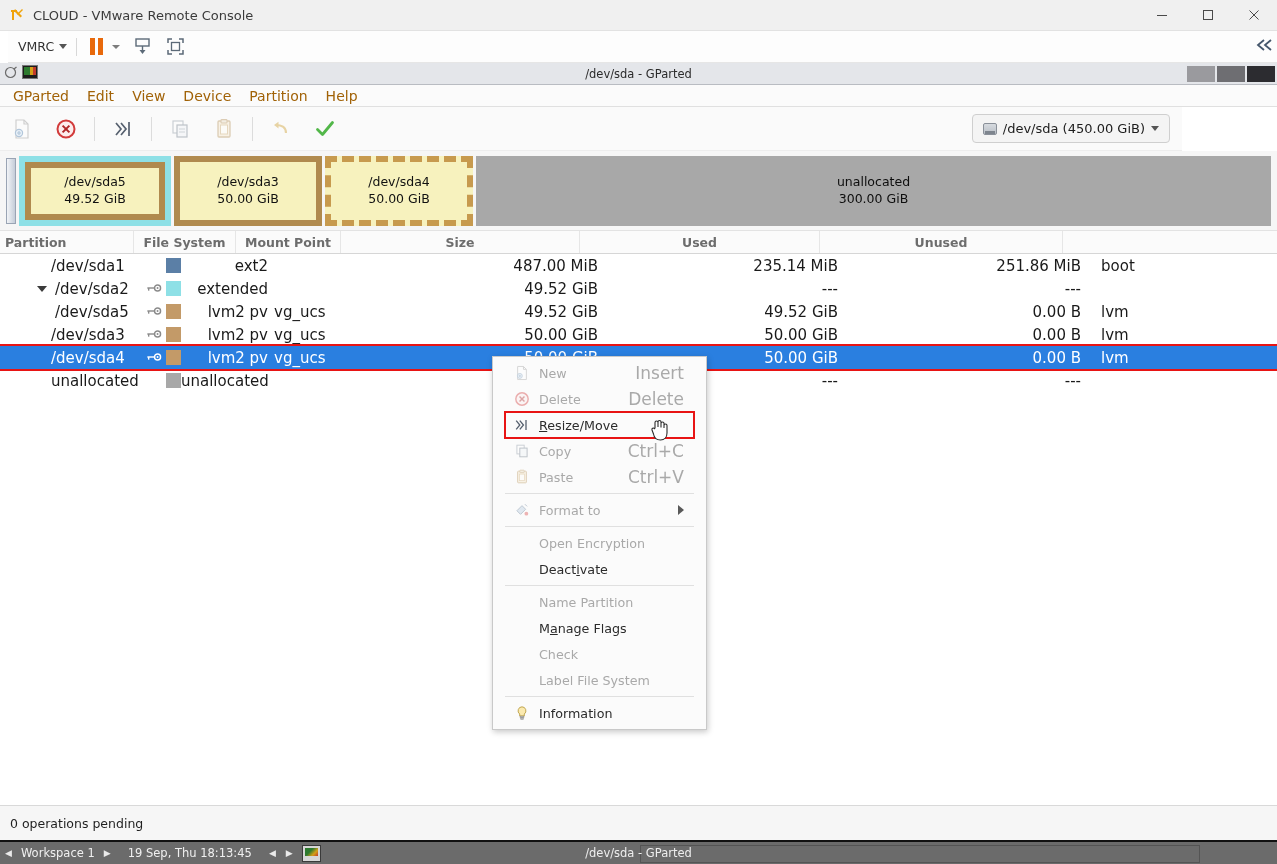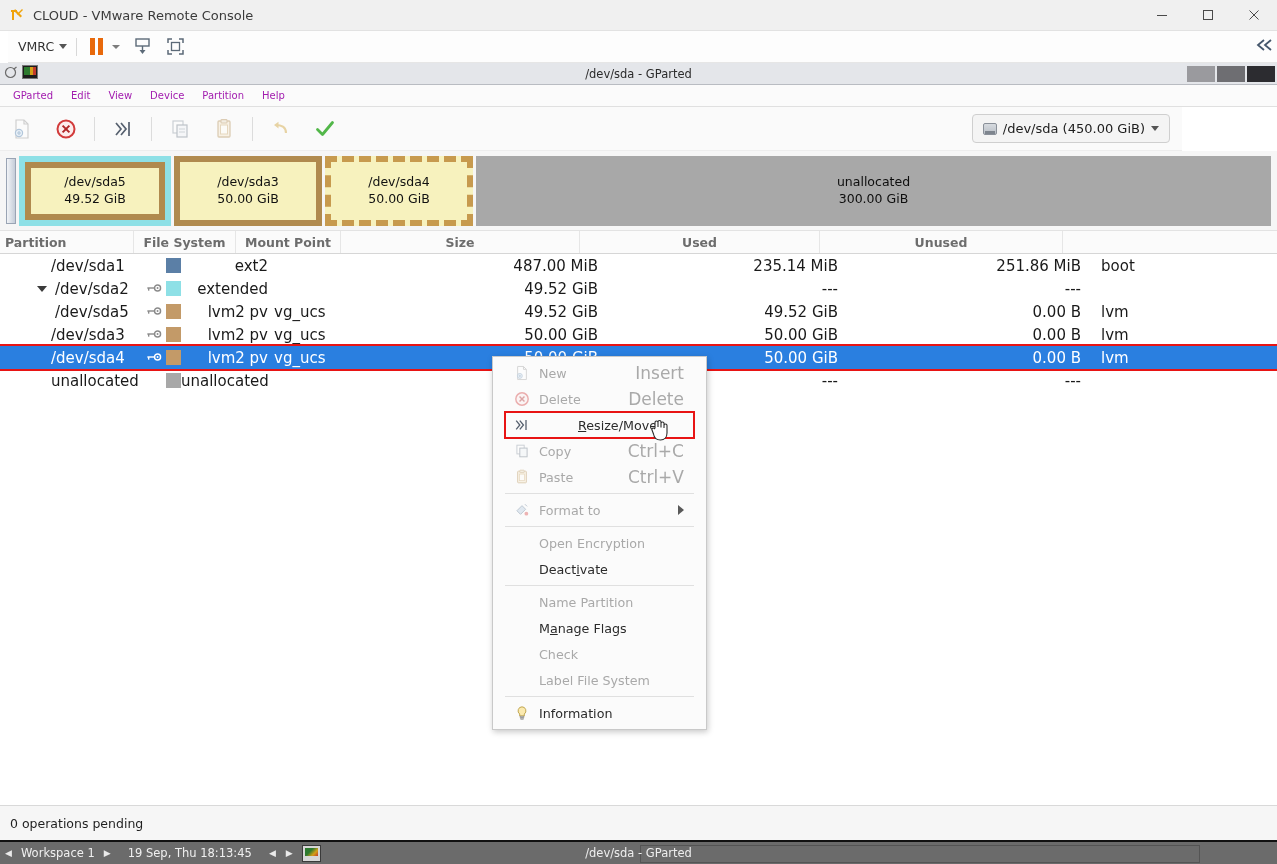--- a/index.html
+++ b/index.html
@@ -61,21 +61,21 @@
     font-size: 11.5px; color: #2b2b2b;
   }
   .gp-wm-btns { margin-left: auto; display: flex; gap: 2px; padding-right: 2px; }
   .gp-wm-btn { width: 28px; height: 16px; }
 
   .gp-menubar {
     position: absolute; left: 0; top: 85px; width: 1277px; height: 22px;
     background: #fbfbfb; border-bottom: 1px solid #e0e0e0;
     display: flex; align-items: center; padding-left: 4px;
   }
-  .gp-menu-item { font-size: 10px; color: #a21caf; padding: 2px 9px; cursor: default; }
+  .gp-menu-item { font-size: 14px; color: #a16207; padding: 2px 9px; cursor: default; }
 
   .gp-toolbar {
     position: absolute; left: 0; top: 107px; width: 1182px; height: 44px;
     background: #fafafa; border-bottom: 1px solid #ededed;
     display: flex; align-items: center;
   }
   .gp-tb-btn {
     width: 44px; height: 40px; display: flex; align-items: center; justify-content: center;
   }
   .gp-tb-sep { width: 1px; height: 24px; background: #dcdcdc; margin: 0 6px; }
@@ -163,21 +163,21 @@
     padding: 3px 12px; z-index: 40;
     font-size: 12.7px;
   }
   .mi { display: flex; align-items: center; height: 26px; padding: 0 10px 0 8px; color: #2b2b2b; }
   .mi.disabled { color: #a9a9a9; }
   .mi-icon { width: 17px; height: 17px; margin-right: 9px; flex: none; display:flex; align-items:center; justify-content:center; }
   .mi-label { flex: 1; }
   .mi-accel { color: #a9a9a9; font-size: 17px; }
   .mi.noicon { padding-left: 34px; }
   .mi-sep { height: 1px; background: #e0e0e0; margin: 3px 0; }
-  .mi.highlight { outline: 2px solid #e81414; outline-offset: -1px; gap: 39px; }
+  .mi.highlight { outline: 2px solid #e81414; outline-offset: -1px; }
   .mi-arrow {
     width: 0; height: 0; border-top: 5px solid transparent; border-bottom: 5px solid transparent;
     border-left: 6px solid #595959;
   }
   .underline { text-decoration: underline; }
   .cursor-hand { position: absolute; left: 650px; top: 418px; z-index: 60; pointer-events: none; }
 
   
   .gp-status {
     position: absolute; left: 0; top: 805px; width: 1277px; height: 35px;

